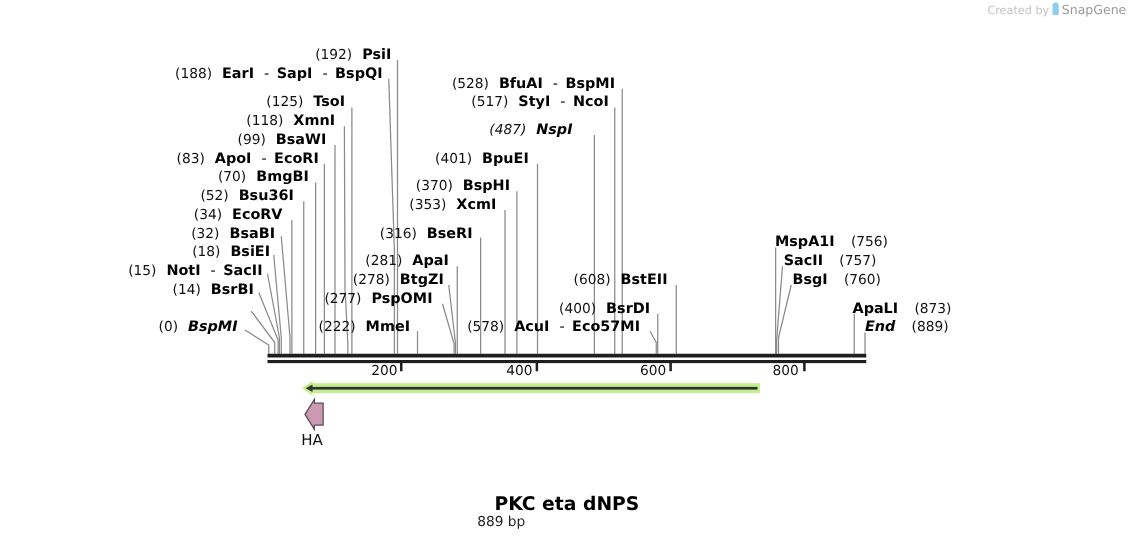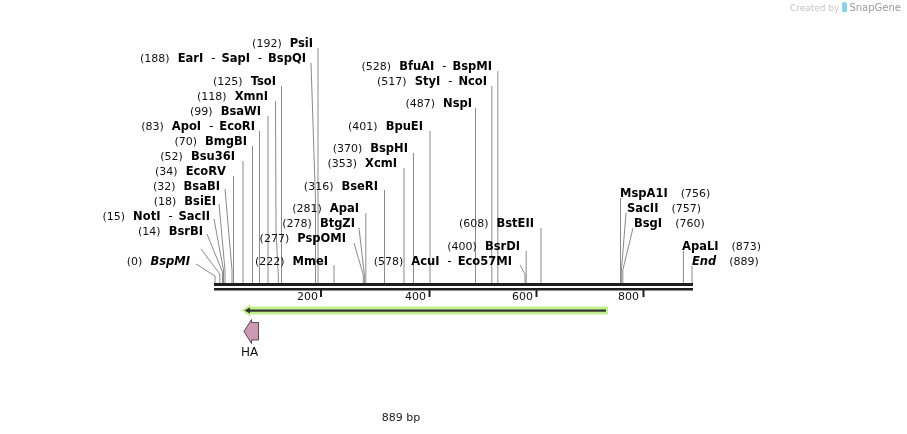--- a/index.html
+++ b/index.html
@@ -161,21 +161,21 @@
   </div>
   <div class="lbl L" style="right:510px; top:154px;">
     <span class="num">(353)</span><span class="nm">XcmI</span>
   </div>
   <div class="lbl L" style="right:499px; top:139px;margin-left:32px;">
     <span class="num">(370)</span><span class="nm">BspHI</span>
   </div>
   <div class="lbl L" style="right:484px; top:117px;">
     <span class="num">(401)</span><span class="nm">BpuEI</span>
   </div>
-  <div class="lbl L" style="right:435px; top:94px;">
+  <div class="lbl L" style="right:449px; top:94px;font-style:italic;">
     <span class="num">(487)</span><span class="nm">NspI</span>
   </div>
   <div class="lbl L" style="right:420px; top:72px;">
     <span class="num">(517)</span><span class="nm">StyI</span><span class="sep">-</span><span class="nm">NcoI</span>
   </div>
   <div class="lbl L" style="right:415px; top:57px;">
     <span class="num">(528)</span><span class="nm">BfuAI</span><span class="sep">-</span><span class="nm">BspMI</span>
   </div>
   <div class="lbl L" style="right:395px; top:252px;">
     <span class="num">(578)</span><span class="nm">AcuI</span><span class="sep">-</span><span class="nm">Eco57MI</span>
@@ -196,14 +196,15 @@
   <div class="lbl R" style="left:634px; top:214px;">
     <span class="nm">BsgI</span><span class="num">(760)</span>
   </div>
   <div class="lbl R" style="left:682px; top:237px;">
     <span class="nm">ApaLI</span><span class="num">(873)</span>
   </div>
   <div class="lbl R" style="left:692px; top:252px;">
     <span class="nm it">End</span><span class="num">(889)</span>
   </div>
 
+  <div class="title">PKC eta dNPS</div>
   <div class="subtitle">889 bp</div>
 </div>
 
 </body></html>

